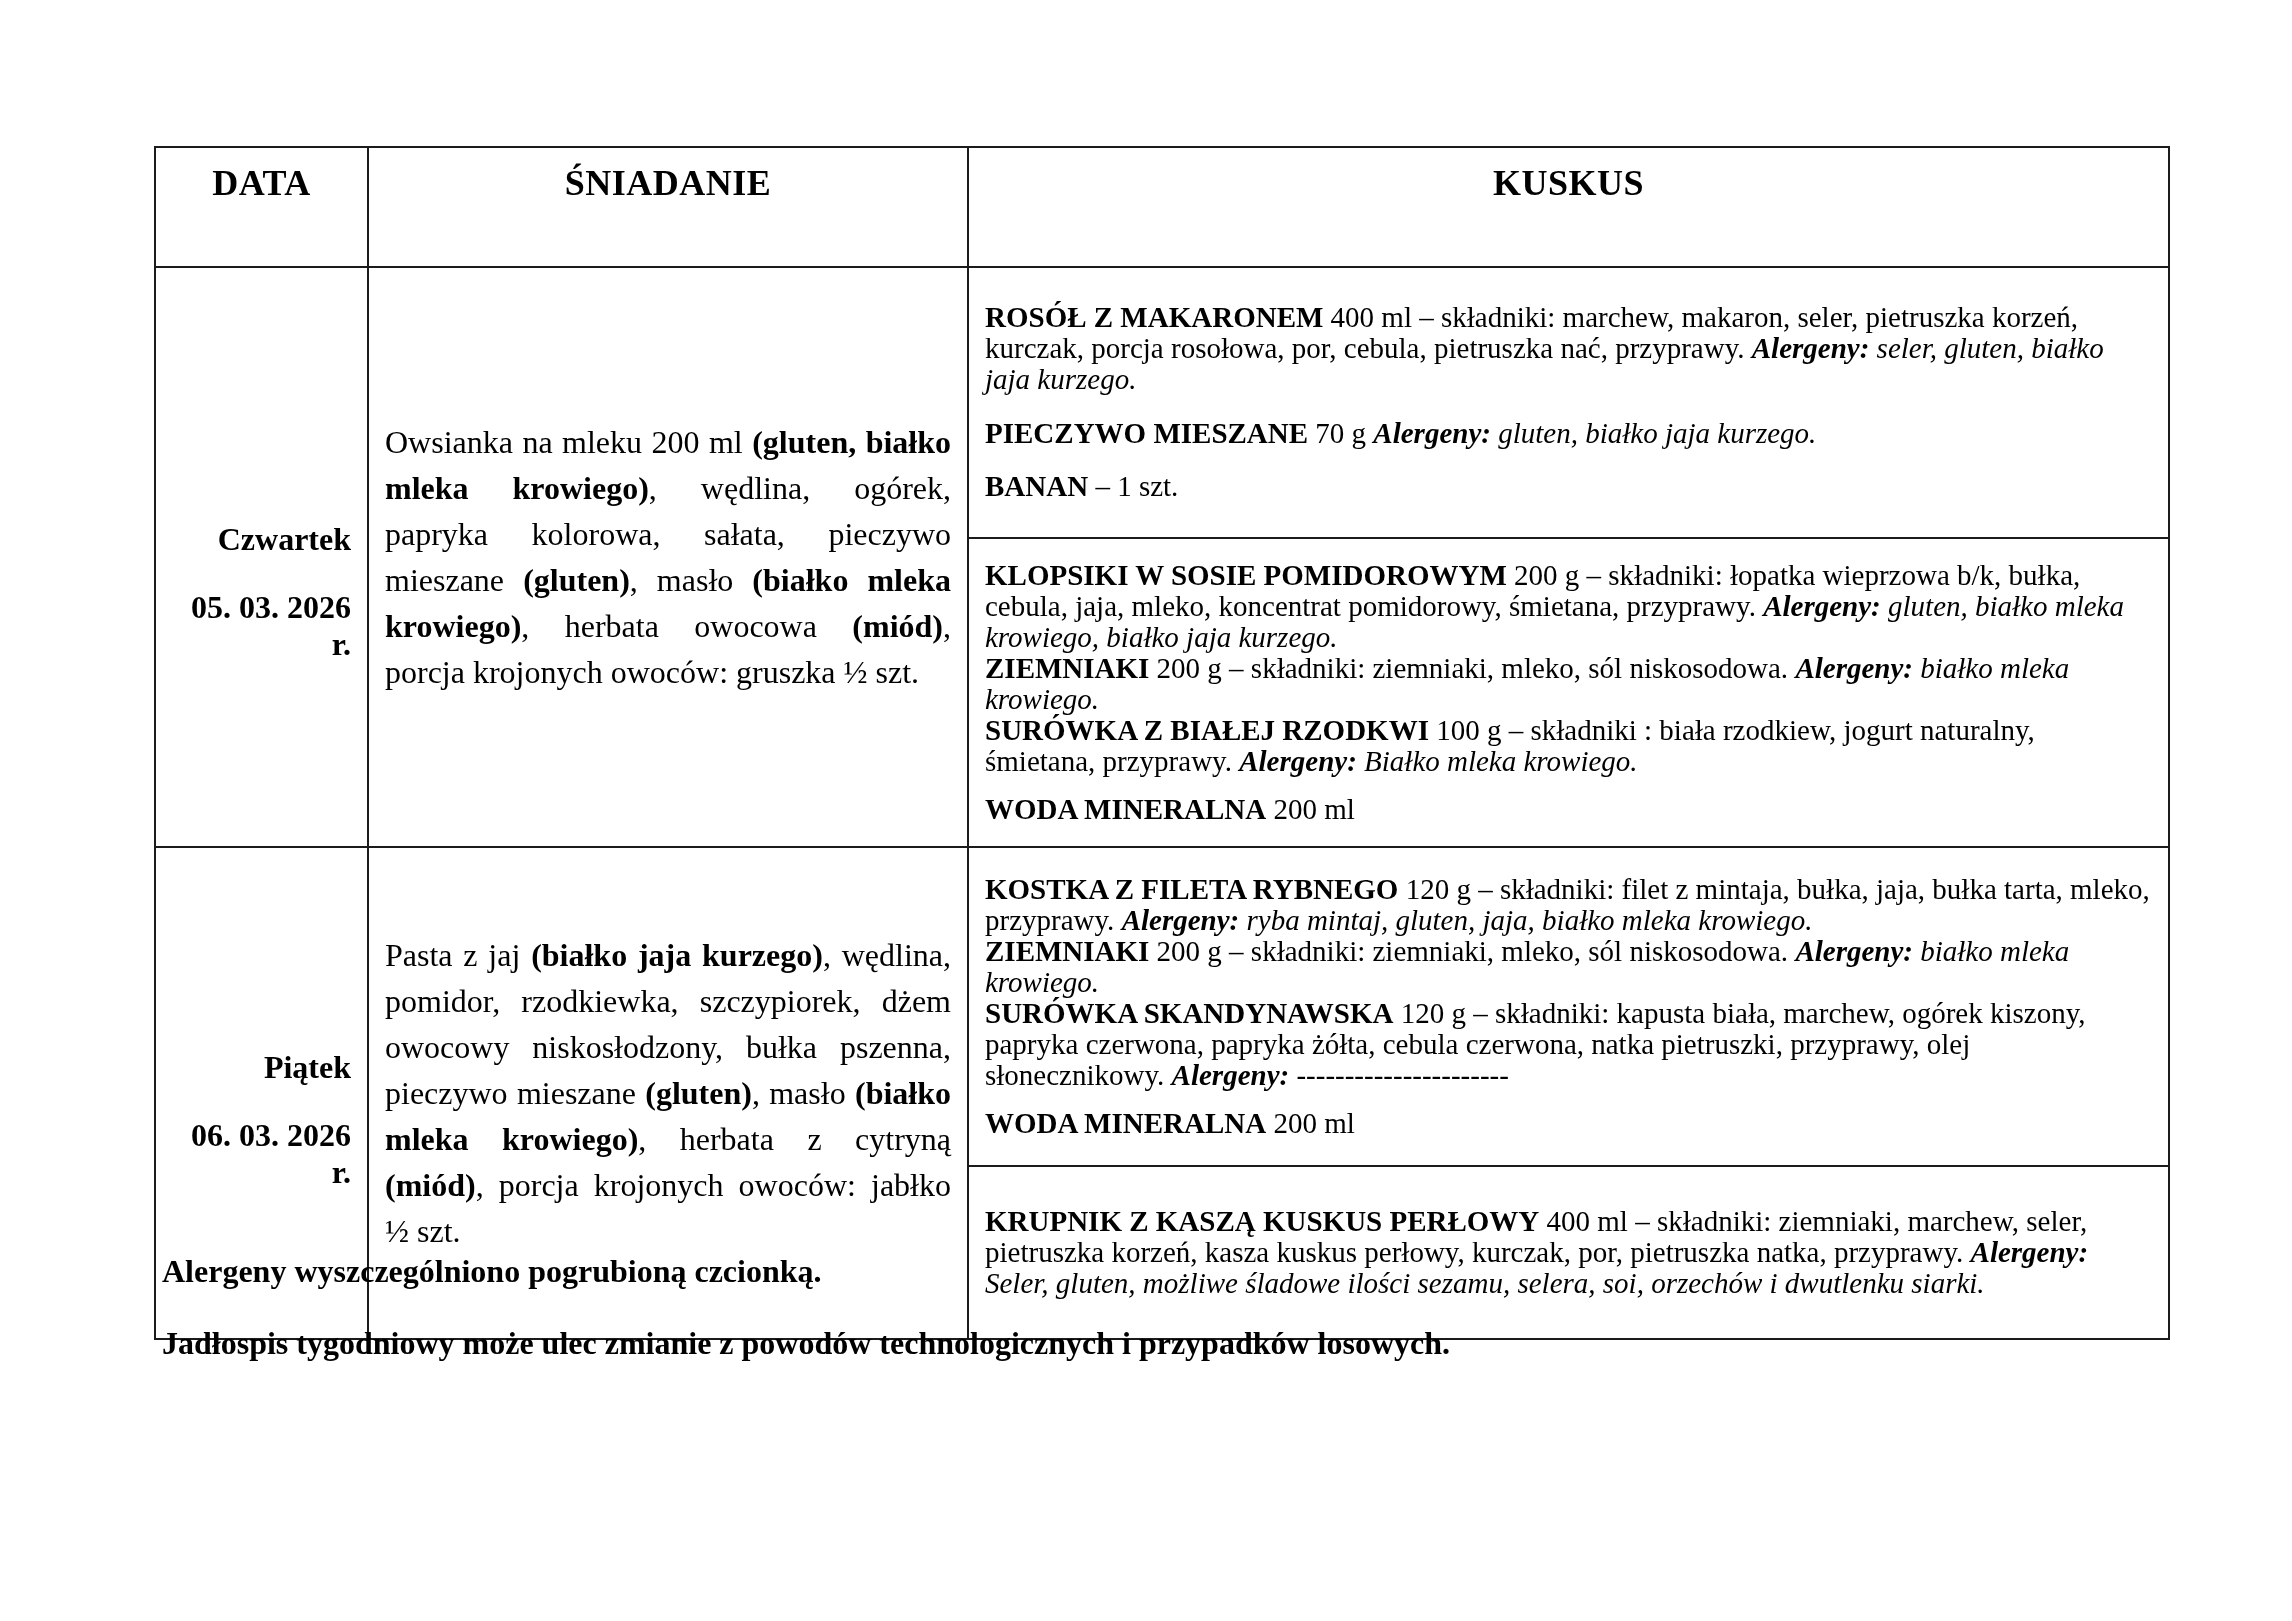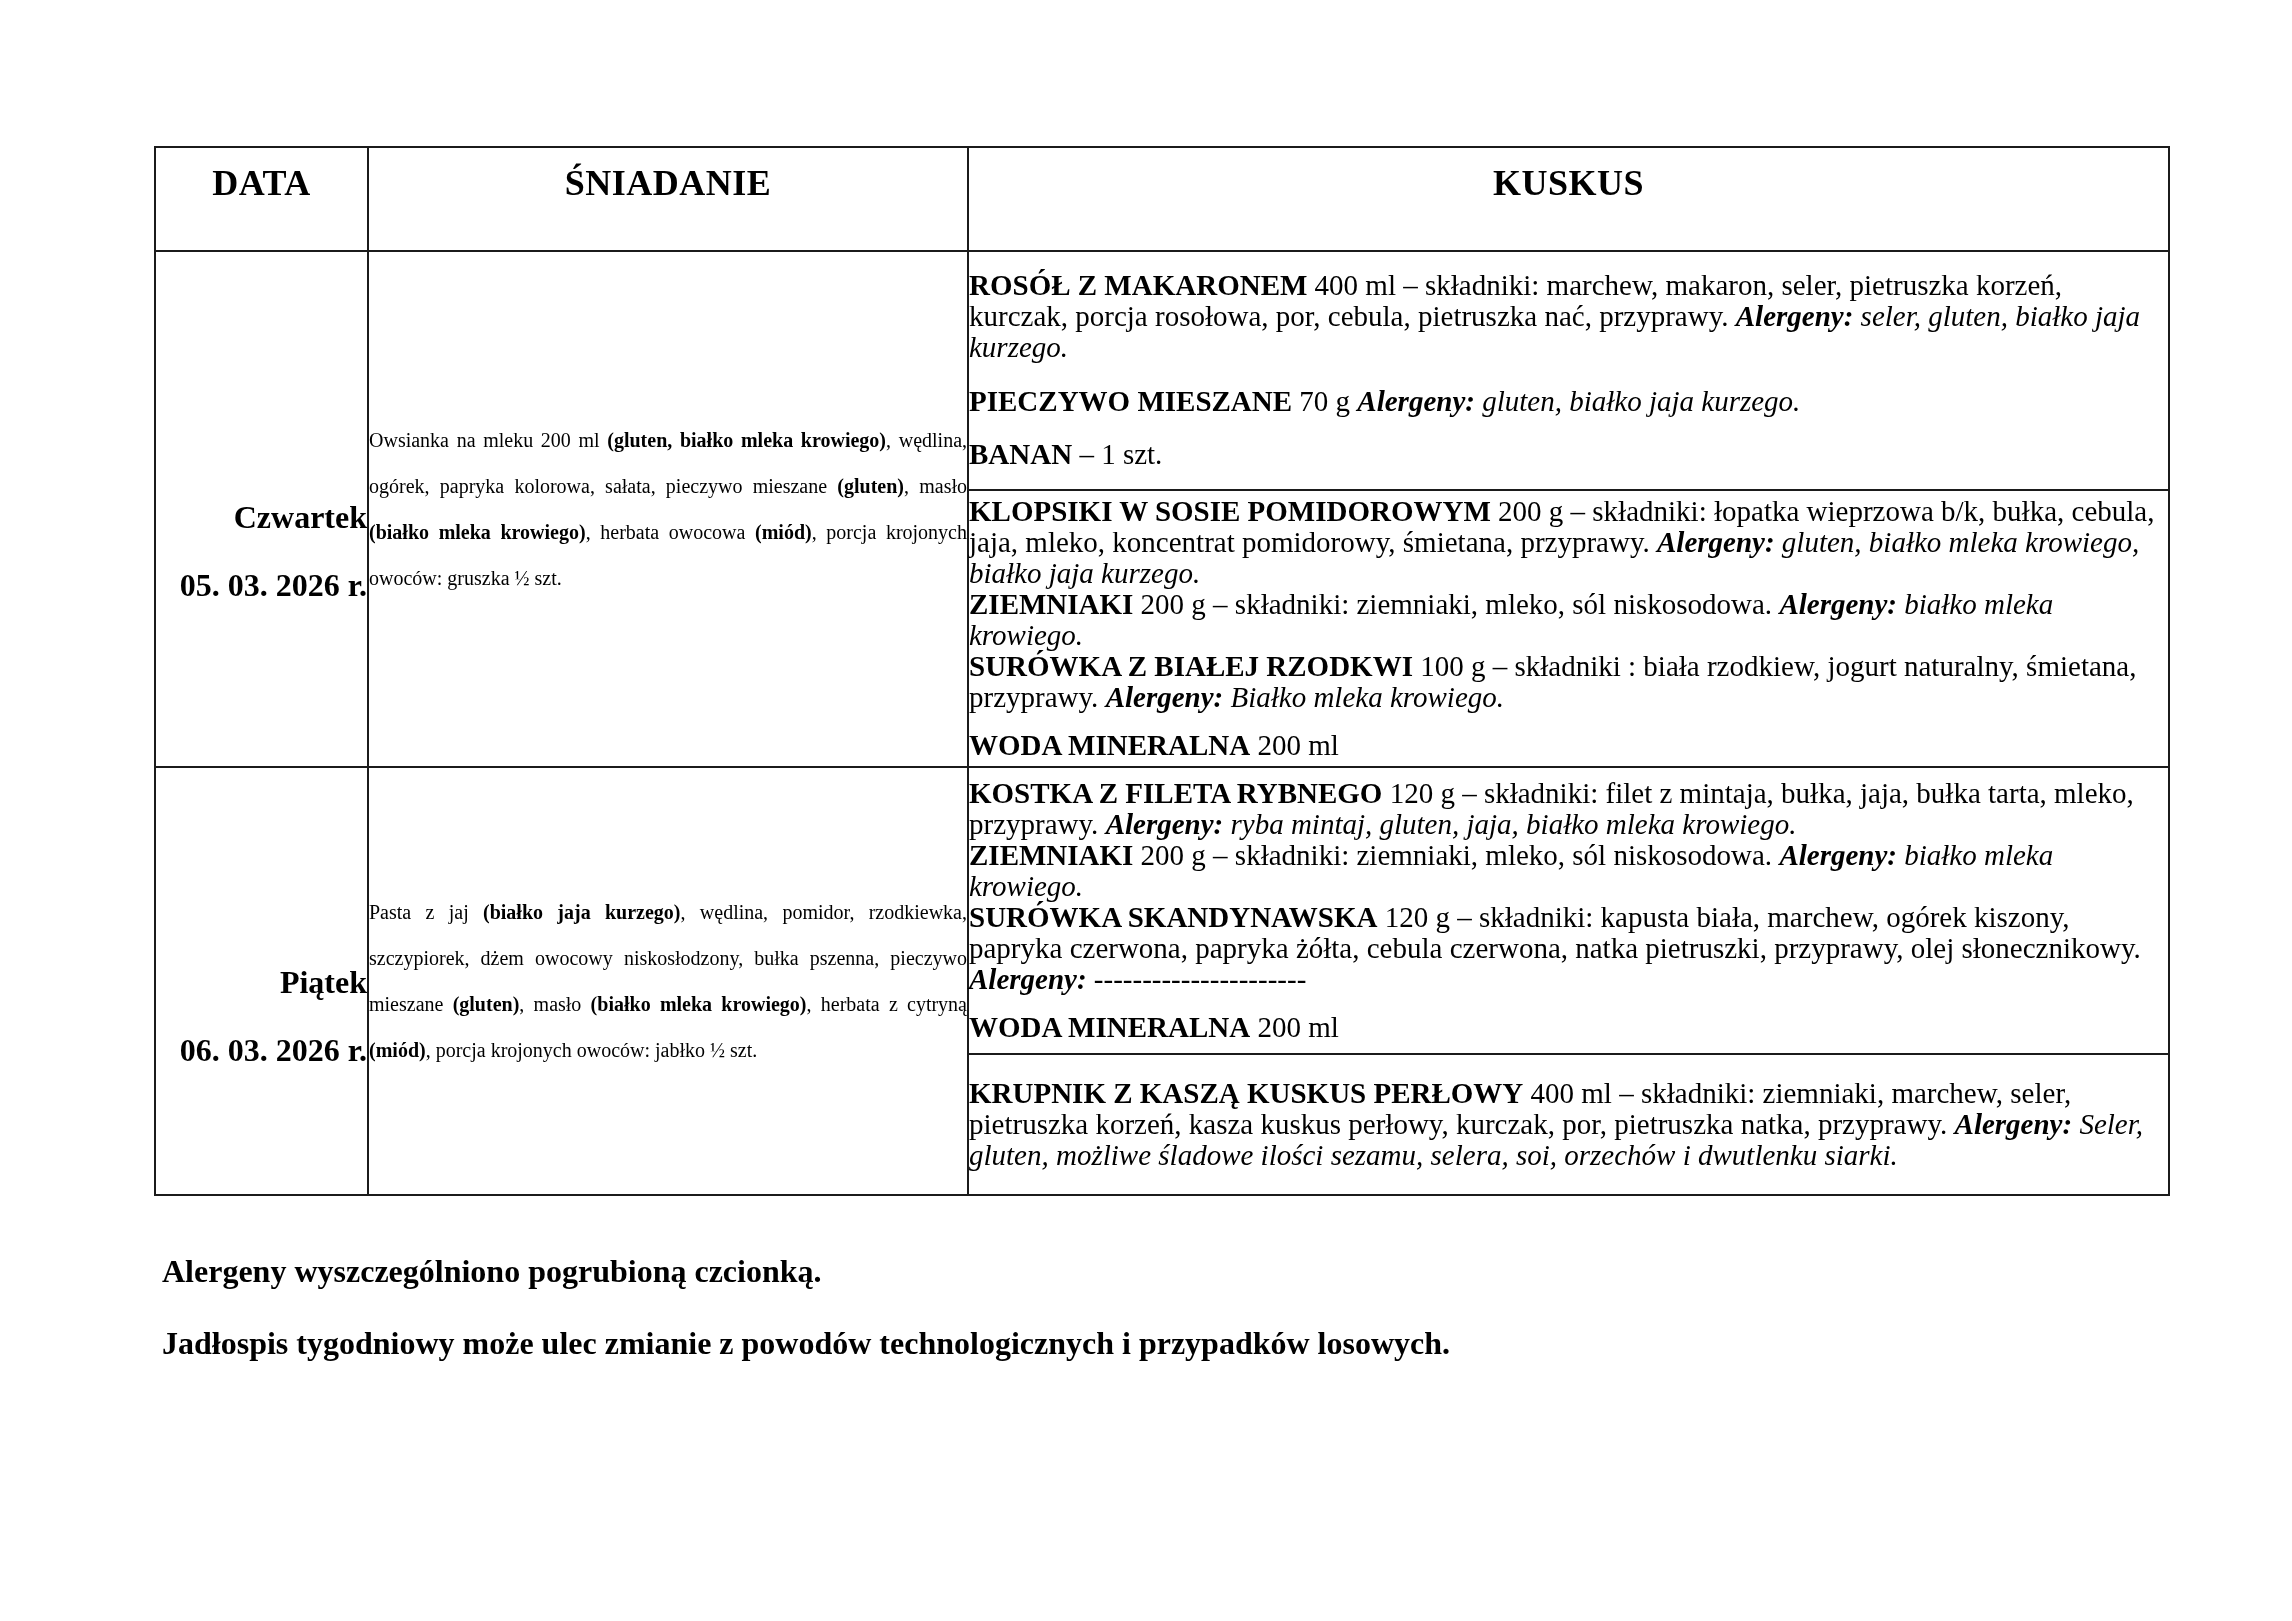--- a/index.html
+++ b/index.html
@@ -24,21 +24,21 @@
     table-layout: fixed;
     border: 2.9px solid #1b1b1b;
   }
   col.c-data      { width: 213px; }
   col.c-sniadanie { width: 600px; }
   col.c-obiad     { width: 1201px; }
 
   table.menu th, table.menu td {
     border: 2px solid #1b1b1b;
     vertical-align: middle;
-    padding: 0;
+    padding: 16px;
   }
   tr.head-row th {
     height: 88px;
     border-bottom: 2.9px solid #1b1b1b;
     font-size: 36px;
     font-weight: bold;
     text-align: center;
     vertical-align: top;
     padding-top: 13.7px;
     letter-spacing: 0.5px;
@@ -58,21 +58,21 @@
   tr.r2a td.date-cell { padding-top: 71px; }
   td.date-cell p { margin: 0; }
   td.date-cell p.date { margin-top: 31px; }
 
   td.breakfast-cell {
     vertical-align: middle;
     padding: 5.9px 14.7px;
   }
   p.bf {
     margin: 0;
-    font-size: 20px;
+    font-size: 32px;
     line-height: 46px;
     text-align: justify;
   }
 
   td.dinner-cell {
     vertical-align: middle;
     padding: 7.8px 15.7px 7.8px 13.7px;
   }
   p.din {
     margin: 0;

